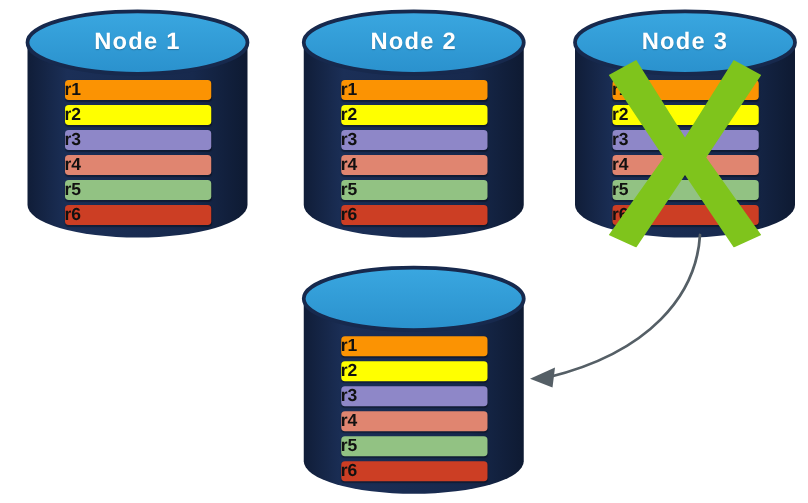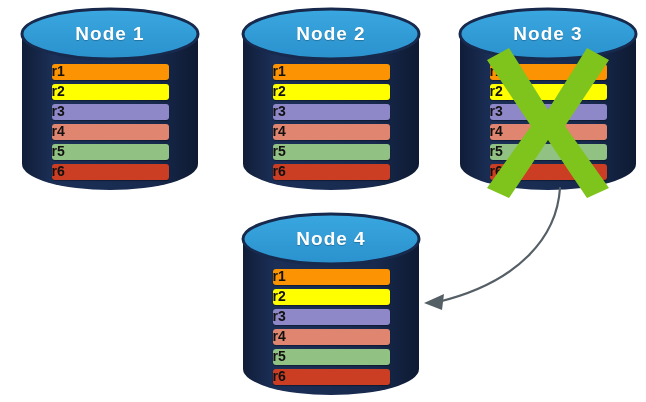--- a/index.html
+++ b/index.html
@@ -156,21 +156,20 @@
         <polygon points="0,12 22,0 61,62 100,0 122,12 78,78 122,140 100,150 61,92 22,150 0,140 44,78"></polygon>
       </g>
     </svg>
   </div>
 
   <div class="node" style="left:243px; top:213px; width:176px; height:182px;">
     <svg class="node-svg" width="176" height="182" viewBox="0 0 176 182">
       <path d="M0,26 L0,156 A88,26 0 0 0 176,156 L176,26 Z" fill="url(#body1)"></path>
       <ellipse cx="88" cy="26" rx="88" ry="25" fill="url(#top1)" stroke="#17294d" stroke-width="3"></ellipse>
     </svg>
-    <div class="node-title" style="top:15px;">Node  4</div>
     <div class="rows" style="top:56px;">
       <div class="row" style="width:117px;height:16px;background:#fb9303;">r1</div>
       <div class="row-gap"></div>
       <div class="row" style="width:117px;height:16px;background:#ffff00;">r2</div>
       <div class="row-gap"></div>
       <div class="row" style="width:117px;height:16px;background:#8e87c8;">r3</div>
       <div class="row-gap"></div>
       <div class="row" style="width:117px;height:16px;background:#e08570;">r4</div>
       <div class="row-gap"></div>
       <div class="row" style="width:117px;height:16px;background:#92c283;">r5</div>

